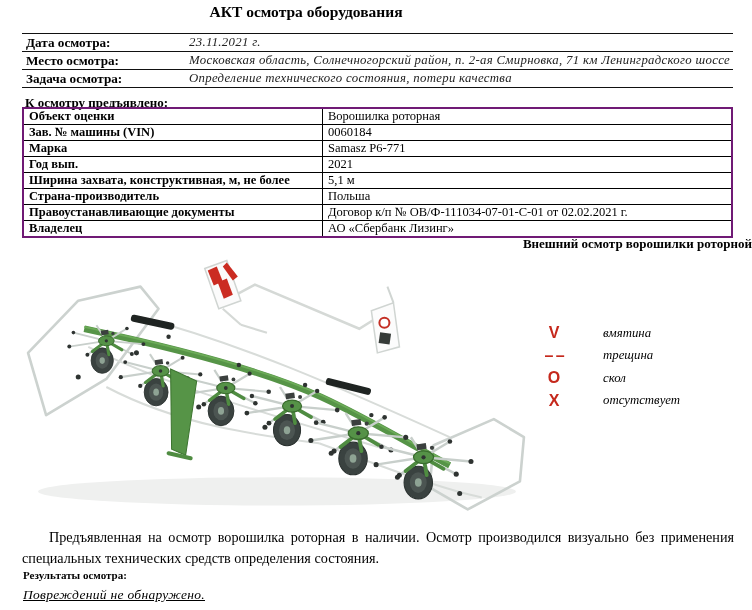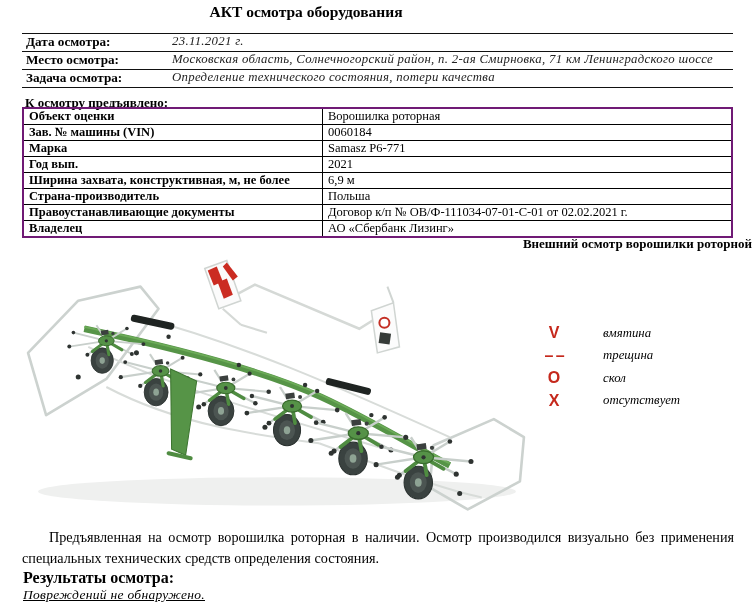--- a/index.html
+++ b/index.html
@@ -2,21 +2,21 @@
 <html><head>
 <meta charset="utf-8">
 <style>
   html,body{margin:0;padding:0;background:#fff;}
   .page{position:relative;width:752px;height:610px;background:#ffffff;overflow:hidden;
         font-family:"Liberation Serif","DejaVu Serif",serif;color:#000;}
   .doc-title{position:absolute;top:3px;left:0;width:612px;text-align:center;
              font-size:15.5px;font-weight:bold;margin:0;}
   
   .info-table{position:absolute;left:22px;top:33px;width:711px;border-top:1.6px solid #111;}
-  .info-row{display:flex;align-items:flex-start;height:17px;border-bottom:1.6px solid #111;}
+  .info-row{display:flex;align-items:center;height:17px;border-bottom:1.6px solid #111;gap:17px;}
   .info-label{width:146px;padding-left:4px;font-weight:bold;font-size:13.2px;}
   .info-value{flex:1;font-style:italic;font-size:12.8px;letter-spacing:.3px;color:#222;}
   .presented-heading{position:absolute;left:25px;top:95px;font-weight:bold;font-size:13px;
                      text-decoration:underline;}
   
   .equip-table{position:absolute;left:22px;top:107px;width:711px;border-collapse:collapse;
                table-layout:fixed;font-size:12.5px;}
   .equip-table td{border:1px solid #000;height:13.8px;padding:0 0 0 5px;vertical-align:middle;
                   white-space:nowrap;overflow:hidden;}
   .equip-table{border:2px solid #701a75;}
@@ -28,21 +28,21 @@
   
   .legend{position:absolute;left:537px;top:322px;}
   .legend-row{display:flex;align-items:center;height:22.5px;}
   .legend-symbol{display:inline-block;width:34px;text-align:center;
                  font-family:"Liberation Sans","DejaVu Sans",sans-serif;
                  font-weight:bold;font-size:16px;line-height:16px;}
   .legend-label{margin-left:32px;font-size:12.8px;font-style:italic;}
   
   .conclusion{position:absolute;left:22px;top:527px;width:712px;margin:0;
               font-size:14.2px;line-height:20.5px;text-indent:27px;text-align:justify;}
-  .results-heading{position:absolute;left:23px;top:569px;font-weight:bold;font-size:16px;}
+  .results-heading{position:absolute;left:23px;top:569px;font-weight:bold;font-size:11px;}
   .results-value{position:absolute;left:23px;top:587px;font-style:italic;font-size:13.5px;
                  letter-spacing:.3px;text-decoration:underline;}
 </style>
 </head>
 <body>
 
 <div class="page">
 
   <h1 class="doc-title">АКТ осмотра оборудования</h1>
 
@@ -76,21 +76,21 @@
       <tr>
         <td class="lbl">Марка</td>
         <td>Samasz P6-771</td>
       </tr>
       <tr>
         <td class="lbl">Год вып.</td>
         <td>2021</td>
       </tr>
       <tr>
         <td class="lbl">Ширина захвата, конструктивная, м, не более</td>
-        <td>6,9 м</td>
+        <td>5,1 м</td>
       </tr>
       <tr>
         <td class="lbl">Страна-производитель</td>
         <td>Польша</td>
       </tr>
       <tr>
         <td class="lbl">Правоустанавливающие документы</td>
         <td>Договор к/п № ОВ/Ф-111034-07-01-С-01 от 02.02.2021 г.</td>
       </tr>
       <tr>

